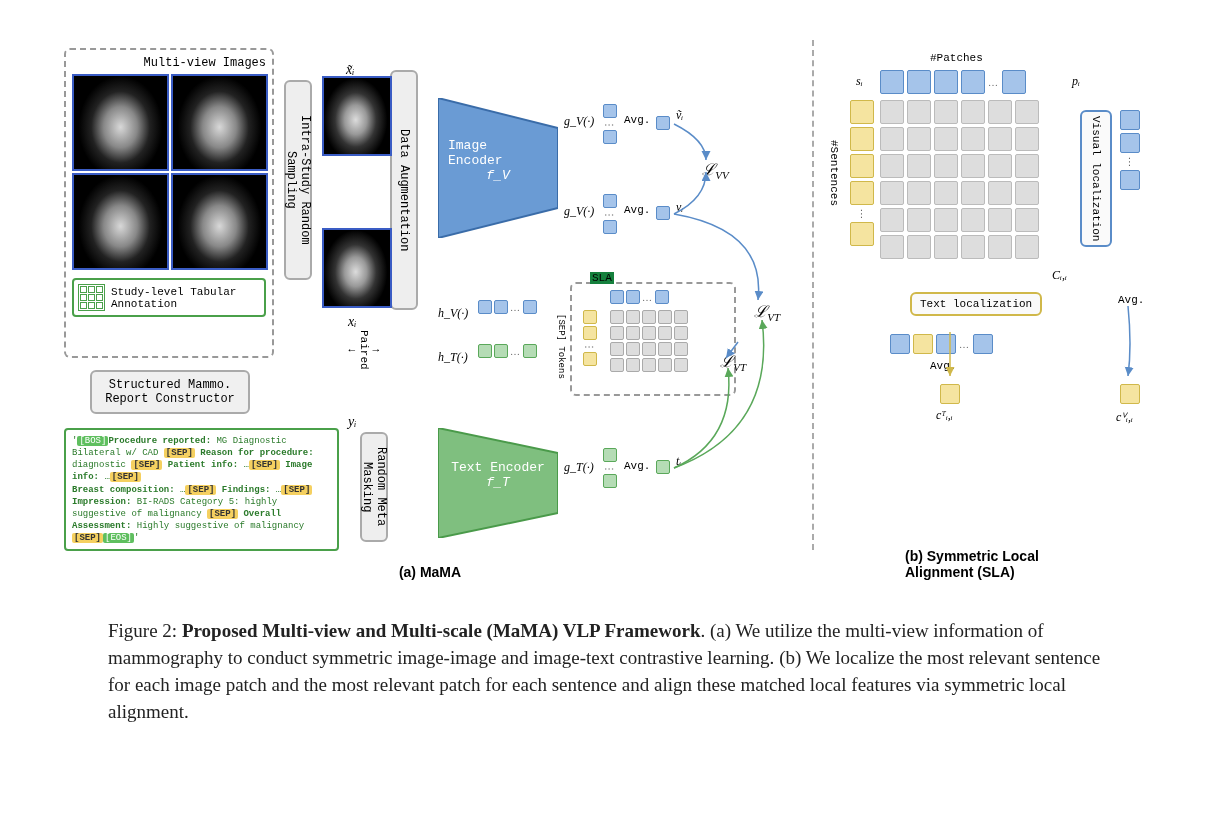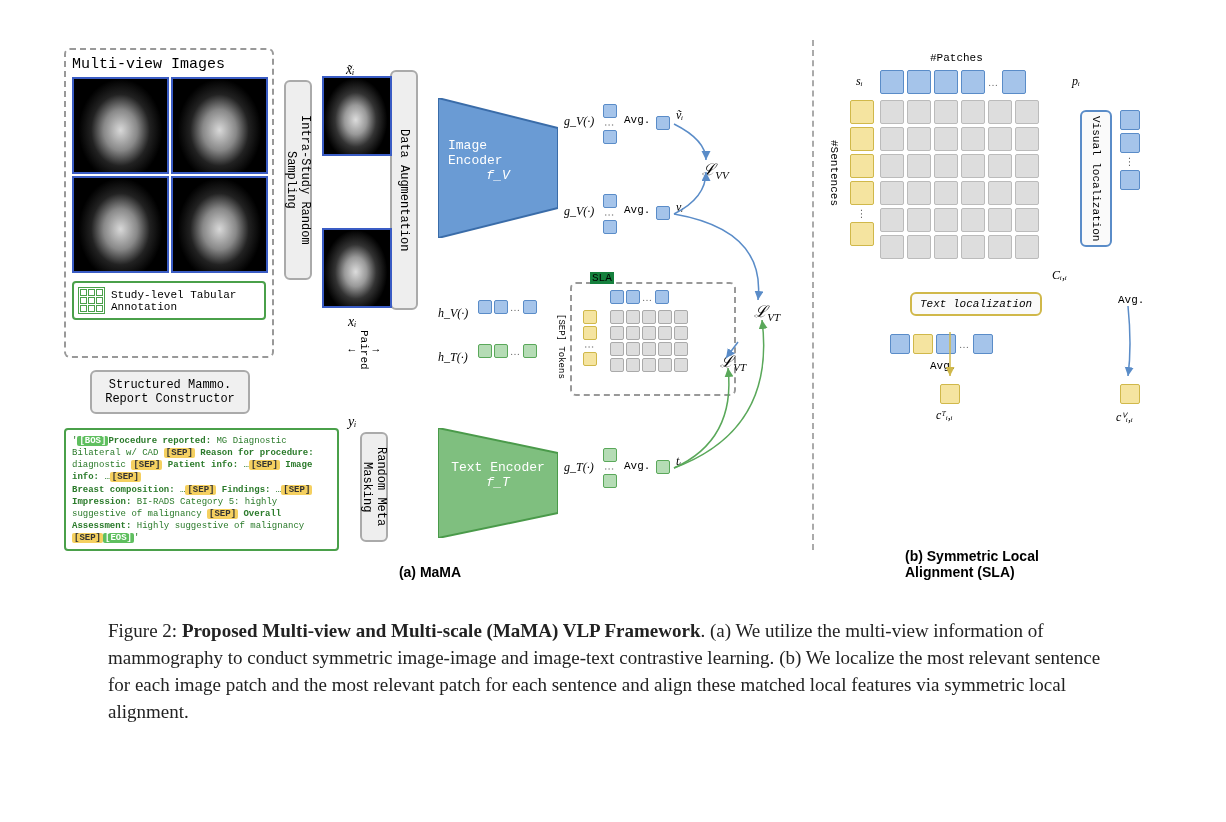--- a/index.html
+++ b/index.html
@@ -51,22 +51,22 @@
   .mv-box {
     position: absolute;
     left: 4px; top: 8px;
     width: 210px; height: 310px;
     border: 2px dashed #999;
     border-radius: 6px;
     padding: 6px;
   }
   .mv-title {
     font-family: 'Courier New', monospace;
-    font-size: 15px;
-    text-align: left;
+    font-size: 12px;
+    text-align: right;
     margin-bottom: 4px;
   }
   .mv-grid {
     display: grid;
     grid-template-columns: 1fr 1fr;
     grid-template-rows: 1fr 1fr;
     gap: 2px;
     width: 196px;
     height: 196px;
   }
@@ -112,21 +112,21 @@
     width: 275px;
     border: 2px solid #4aa04a;
     border-radius: 4px;
     padding: 5px 6px;
     font-family: 'Courier New', monospace;
     font-size: 9px;
     line-height: 1.35;
     color: #2a7a2a;
   }
   .report-box .tag { background: #f5d060; color: #333; padding: 0 2px; border-radius: 2px; font-weight: bold; }
-  .report-box .eos { background: #5fbf5f; color: #fff; padding: 0 2px; border-radius: 2px; font-weight: bold; }
+  .report-box .eos { background: #5fbf5f; color: #fff; padding: 0 2px; border-radius: 2px; font-weight: normal; }
 
   .vblock {
     position: absolute;
     background: #eee;
     border: 2px solid #aaa;
     border-radius: 6px;
     writing-mode: vertical-rl;
     text-orientation: mixed;
     font-family: 'Courier New', monospace;
     font-size: 12px;
@@ -264,21 +264,21 @@
     position: absolute;
     border: 2px solid;
     border-radius: 6px;
     font-family: 'Courier New', monospace;
     font-size: 11px;
     padding: 4px 8px;
     background: #fafafa;
     text-align: center;
   }
   .loc-box.visual { border-color: #5a8cc8; writing-mode: vertical-rl; }
-  .loc-box.text { border-color: #d0b84a; font-style: italic; }
+  .loc-box.text { border-color: #d0b84a; }
 
   .out-col {
     position: absolute;
     display: flex;
     flex-direction: column;
     gap: 3px;
     align-items: center;
   }
   .out-col .cell { width: 20px; height: 20px; border-radius: 2px; }
   .out-row {

